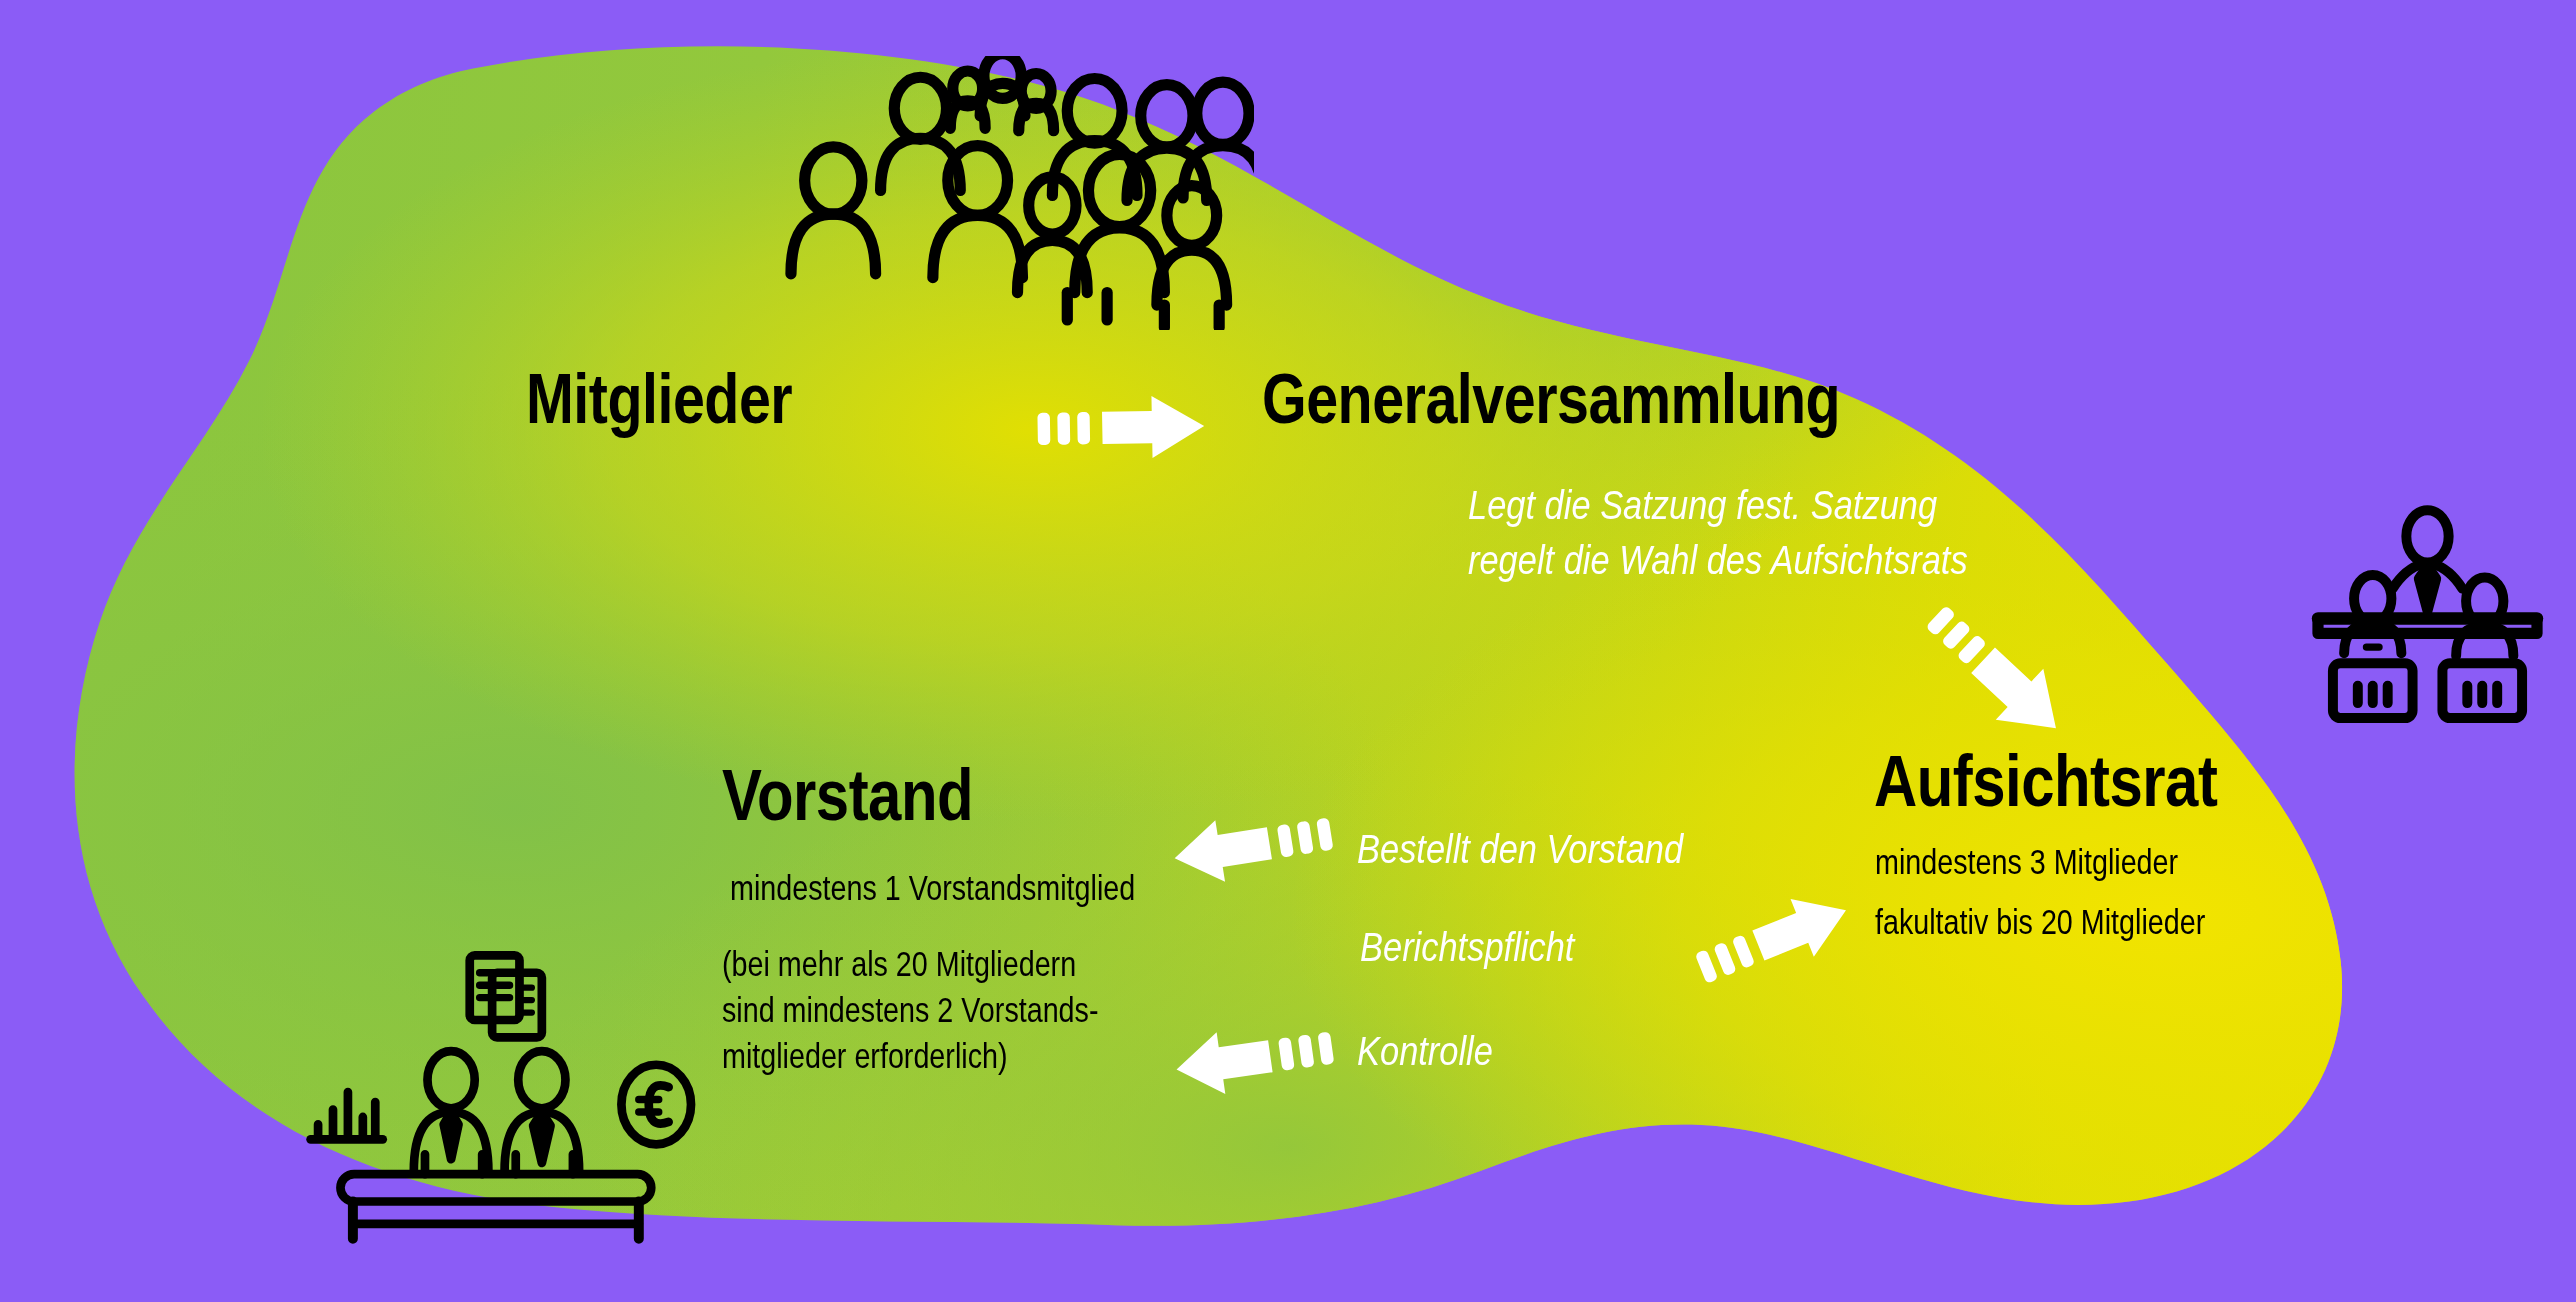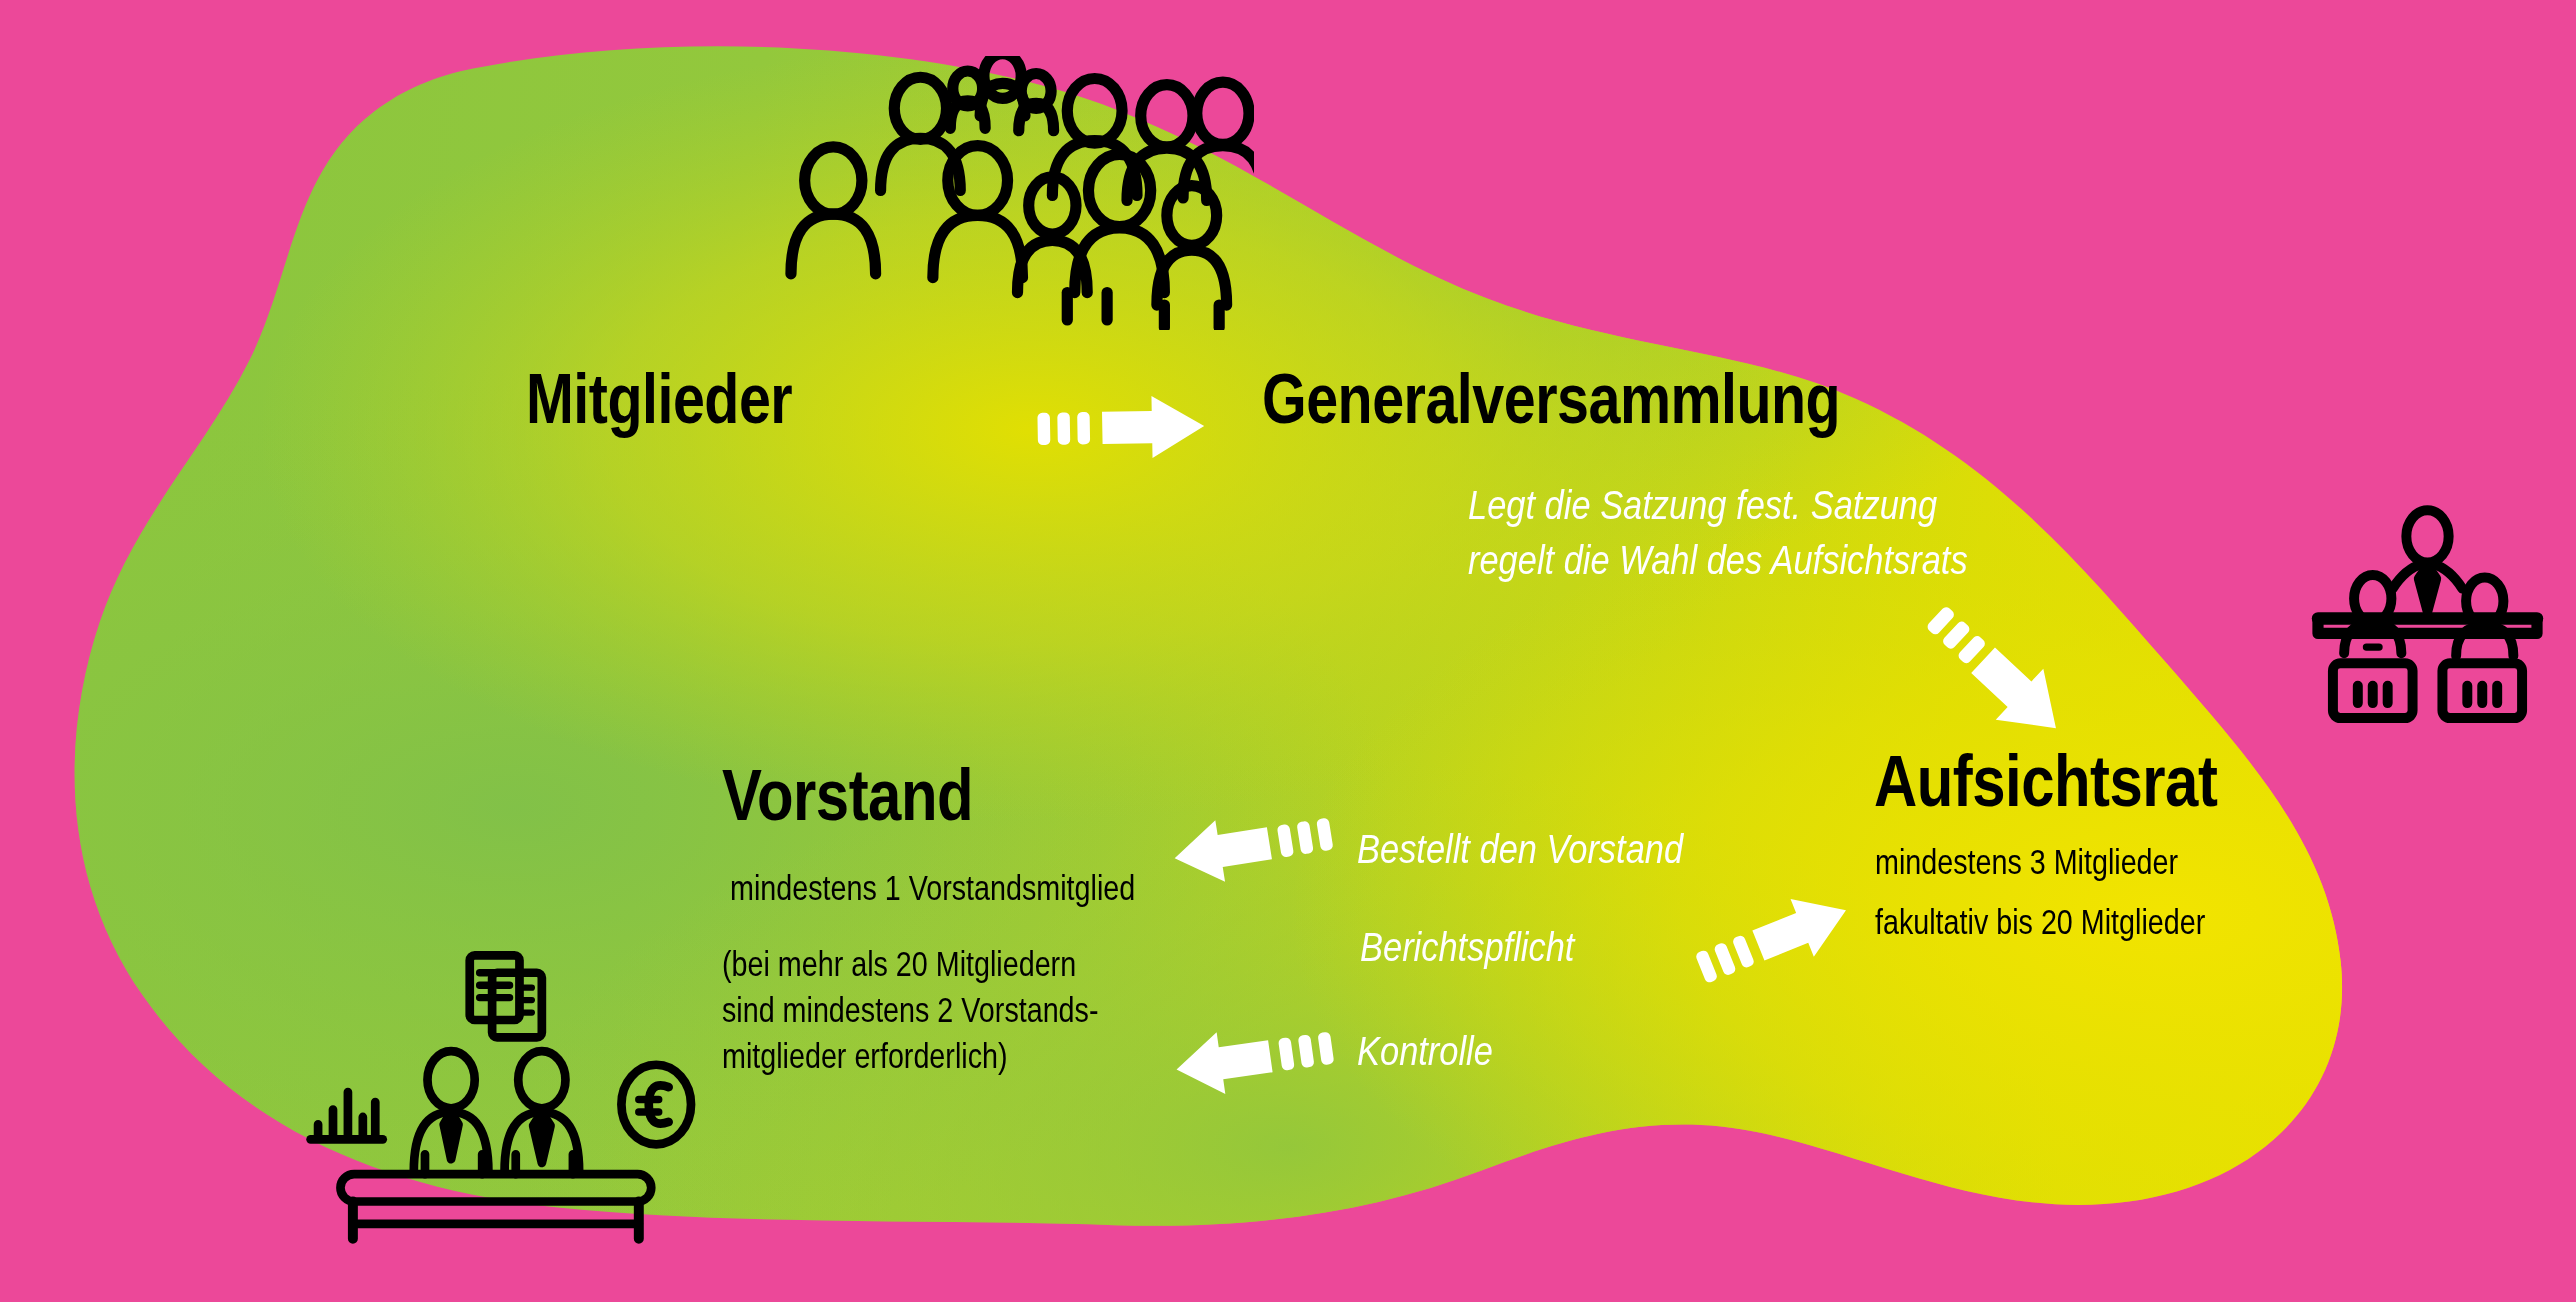--- a/index.html
+++ b/index.html
@@ -1,19 +1,19 @@
 <!DOCTYPE html>
 <html style="font-size:10px"><head>
 <meta charset="utf-8">
 <style>
   html,body{margin:0;padding:0;background:#ffffff;}
   #stage{
     position:relative;
     width:2576px;height:1303px;
-    background:#ec4899;
+    background:#8b5cf6;
     overflow:hidden;
     font-family:"Liberation Sans", sans-serif;
   }
   #blob-layer{position:absolute;inset:0;width:100%;height:100%;}
   .node{position:absolute;}
 
   .title{
     font-family:"Liberation Sans", sans-serif;
     font-weight:bold;
     color:#000000;

